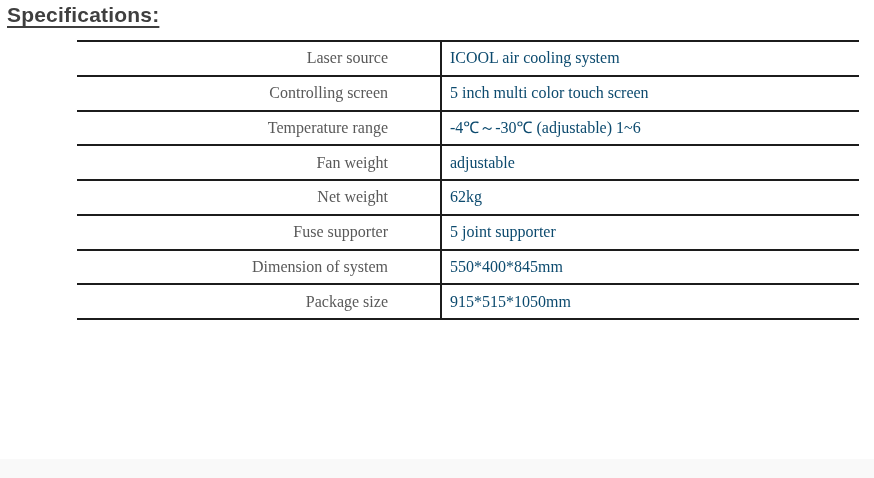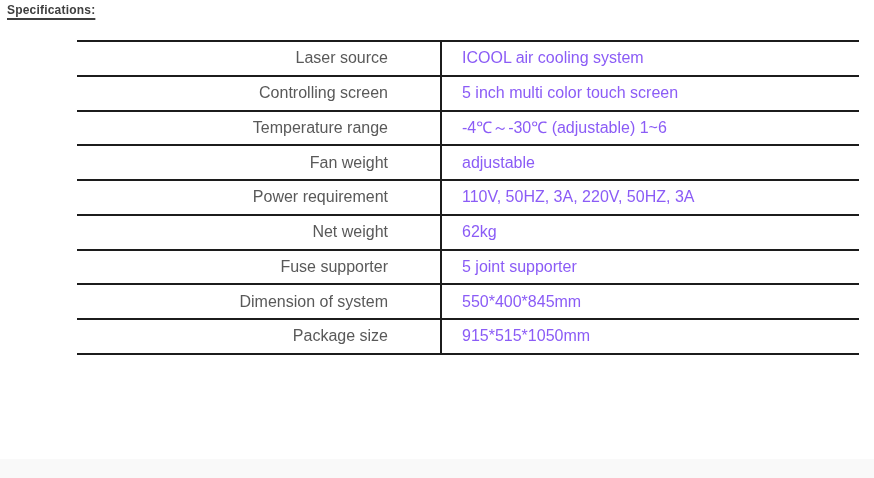--- a/index.html
+++ b/index.html
@@ -8,21 +8,21 @@
     height: 478px;
     background: #ffffff;
     font-family: "Liberation Sans", sans-serif;
     position: relative;
     overflow: hidden;
   }
   .heading {
     position: absolute;
     left: 7px;
     top: 3px;
-    font-size: 12px;
+    font-size: 21px;
     font-weight: bold;
     color: #3f3f3f;
     text-decoration: underline;
     text-decoration-thickness: 2px;
     text-underline-offset: 4px;
     letter-spacing: 0.2px;
   }
   .spec-table {
     position: absolute;
     left: 77px;
@@ -36,33 +36,34 @@
     box-sizing: border-box;
     border-bottom: 2px solid #1c1c1c;
     background: #ffffff;
   }
   .cell {
     display: flex;
     align-items: center;
     font-size: 16px;
     box-sizing: border-box;
     white-space: nowrap;
+    font-family: Liberation Serif, serif;
   }
   .cell.label {
     width: 365px;
     justify-content: flex-end;
     padding-right: 52px;
     color: #595959;
     border-right: 2px solid #1c1c1c;
   }
   .cell.value {
     flex: 1;
     justify-content: flex-start;
-    padding-left: 20px;
-    color: #8b5cf6;
+    padding-left: 8px;
+    color: #0c4a6e;
   }
   .bottom-strip {
     position: absolute;
     left: 0;
     top: 459px;
     width: 874px;
     height: 19px;
     background: #f9f9f9;
   }
 </style>
@@ -87,24 +88,20 @@
     <div class="cell label">Temperature range</div>
     <div class="cell value">-4℃～-30℃ (adjustable) 1~6</div>
   </div>
 
   <div class="spec-row">
     <div class="cell label">Fan weight</div>
     <div class="cell value">adjustable</div>
   </div>
 
 
-  <div class="spec-row">
-    <div class="cell label">Power requirement</div>
-    <div class="cell value">110V, 50HZ, 3A, 220V, 50HZ, 3A</div>
-  </div>
 
   <div class="spec-row">
     <div class="cell label">Net weight</div>
     <div class="cell value">62kg</div>
   </div>
 
 
   <div class="spec-row">
     <div class="cell label">Fuse supporter</div>
     <div class="cell value">5 joint supporter</div>

